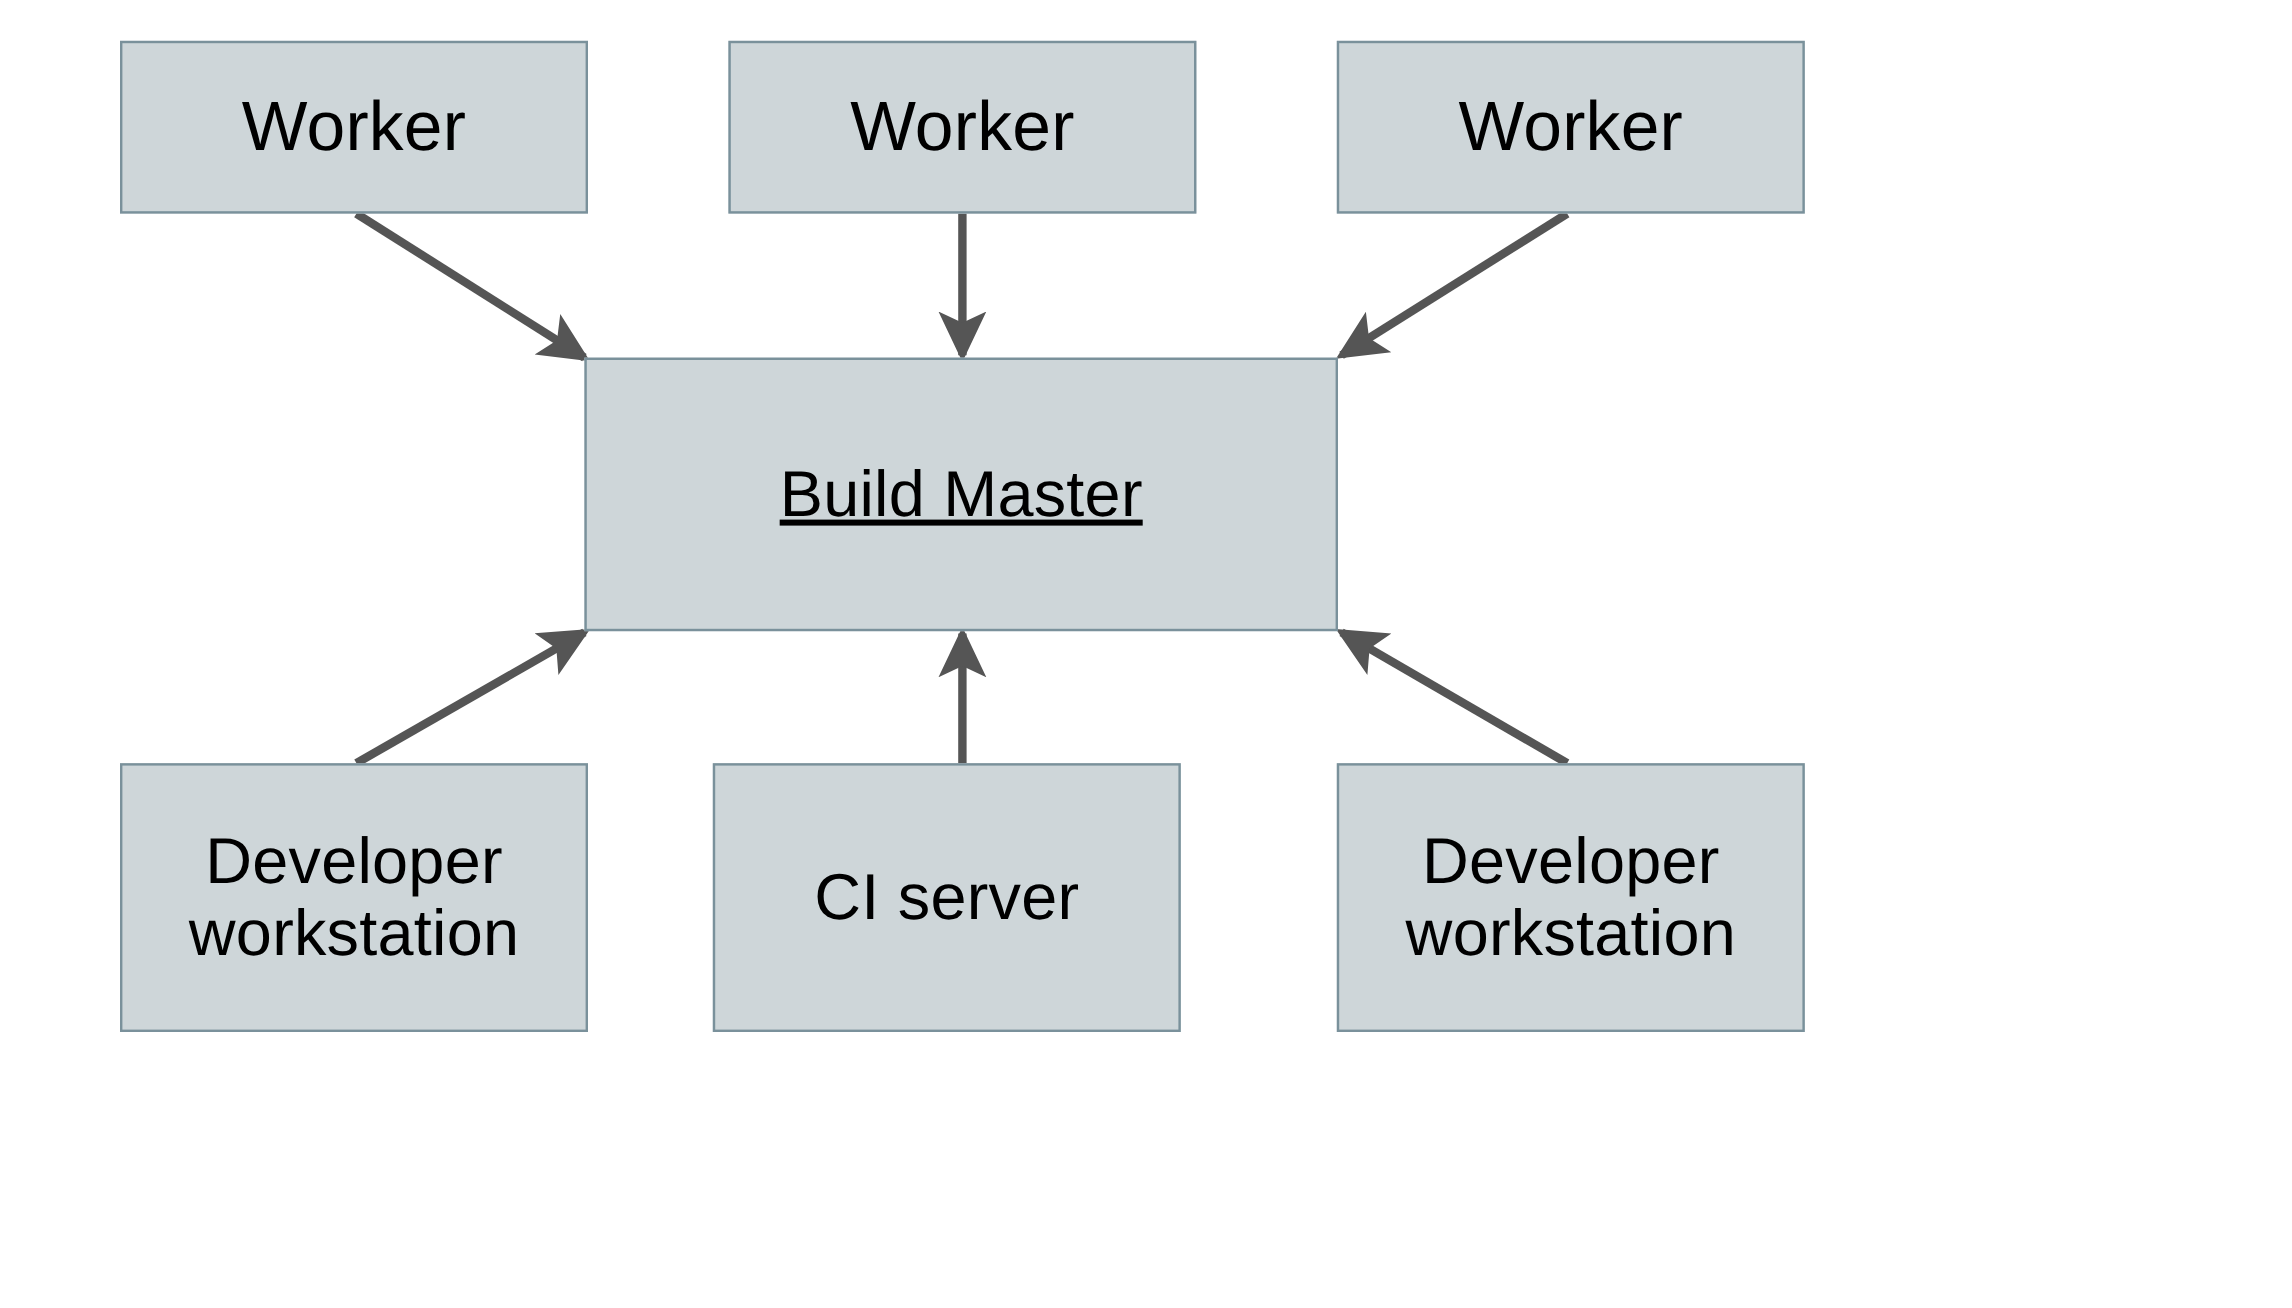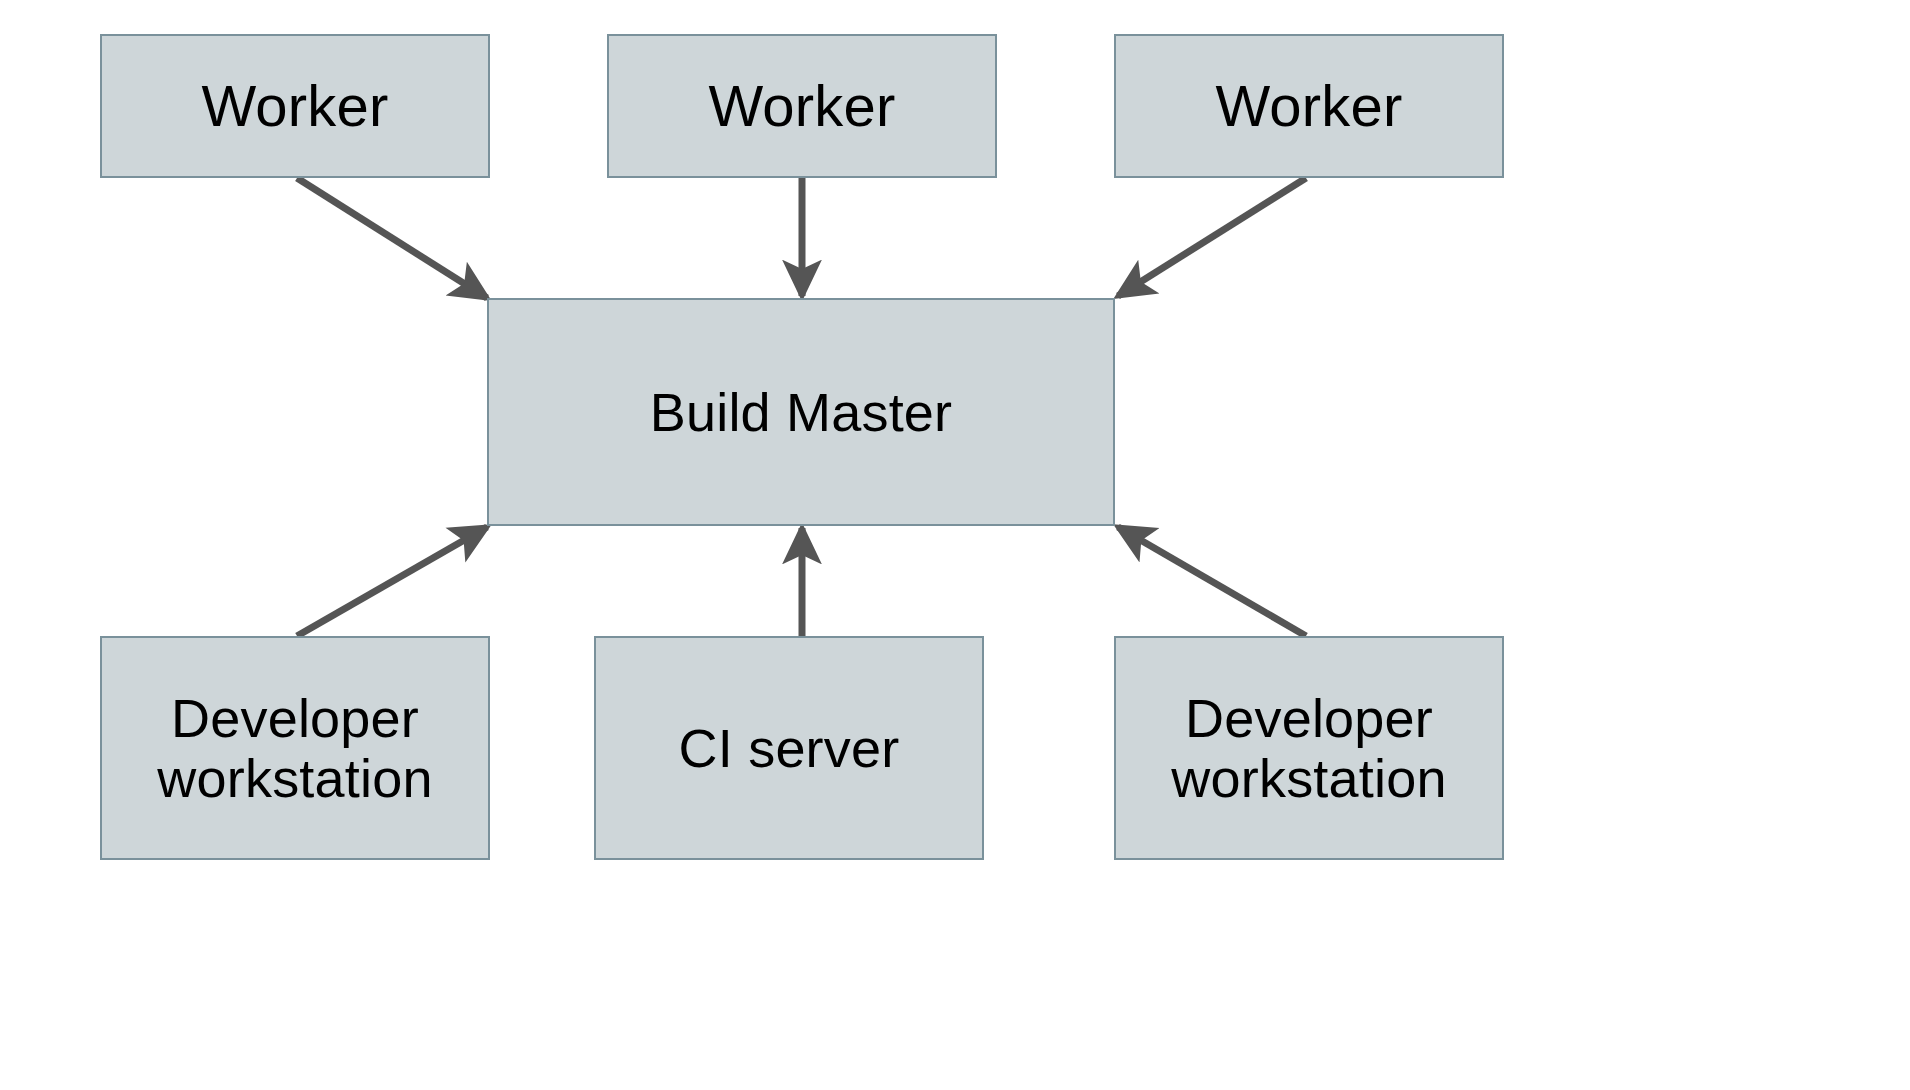--- a/index.html
+++ b/index.html
@@ -72,21 +72,21 @@
   </div>
 
   <div class="node" style="left: 607px; top: 34px; width: 390px; height: 144px; font-size: 58px; background: rgb(206, 214, 217); border-color: rgb(122, 145, 155); color: rgb(0, 0, 0);">
     <span class="node-label">Worker</span>
   </div>
 
   <div class="node" style="left: 1114px; top: 34px; width: 390px; height: 144px; font-size: 58px; background: rgb(206, 214, 217); border-color: rgb(122, 145, 155); color: rgb(0, 0, 0);">
     <span class="node-label">Worker</span>
   </div>
 
-  <div class="node" style="left: 487px; top: 298px; width: 628px; height: 228px; font-size: 54px; background: rgb(206, 214, 217); border-color: rgb(122, 145, 155); color: rgb(0, 0, 0);">
+  <div class="node" style="left: 487px; top: 298px; width: 628px; height: 228px; font-size: 54px; background: rgb(206, 214, 217); border-color: rgb(122, 145, 155); color: rgb(0, 0, 0); text-decoration: underline;">
     <span class="node-label">Build Master</span>
   </div>
 
   <div class="node" style="left: 100px; top: 636px; width: 390px; height: 224px; font-size: 54px; background: rgb(206, 214, 217); border-color: rgb(122, 145, 155); color: rgb(0, 0, 0);">
     <span class="node-label">Developer
 workstation</span>
   </div>
 
   <div class="node" style="left: 594px; top: 636px; width: 390px; height: 224px; font-size: 54px; background: rgb(206, 214, 217); border-color: rgb(122, 145, 155); color: rgb(0, 0, 0);">
     <span class="node-label">CI server</span>

